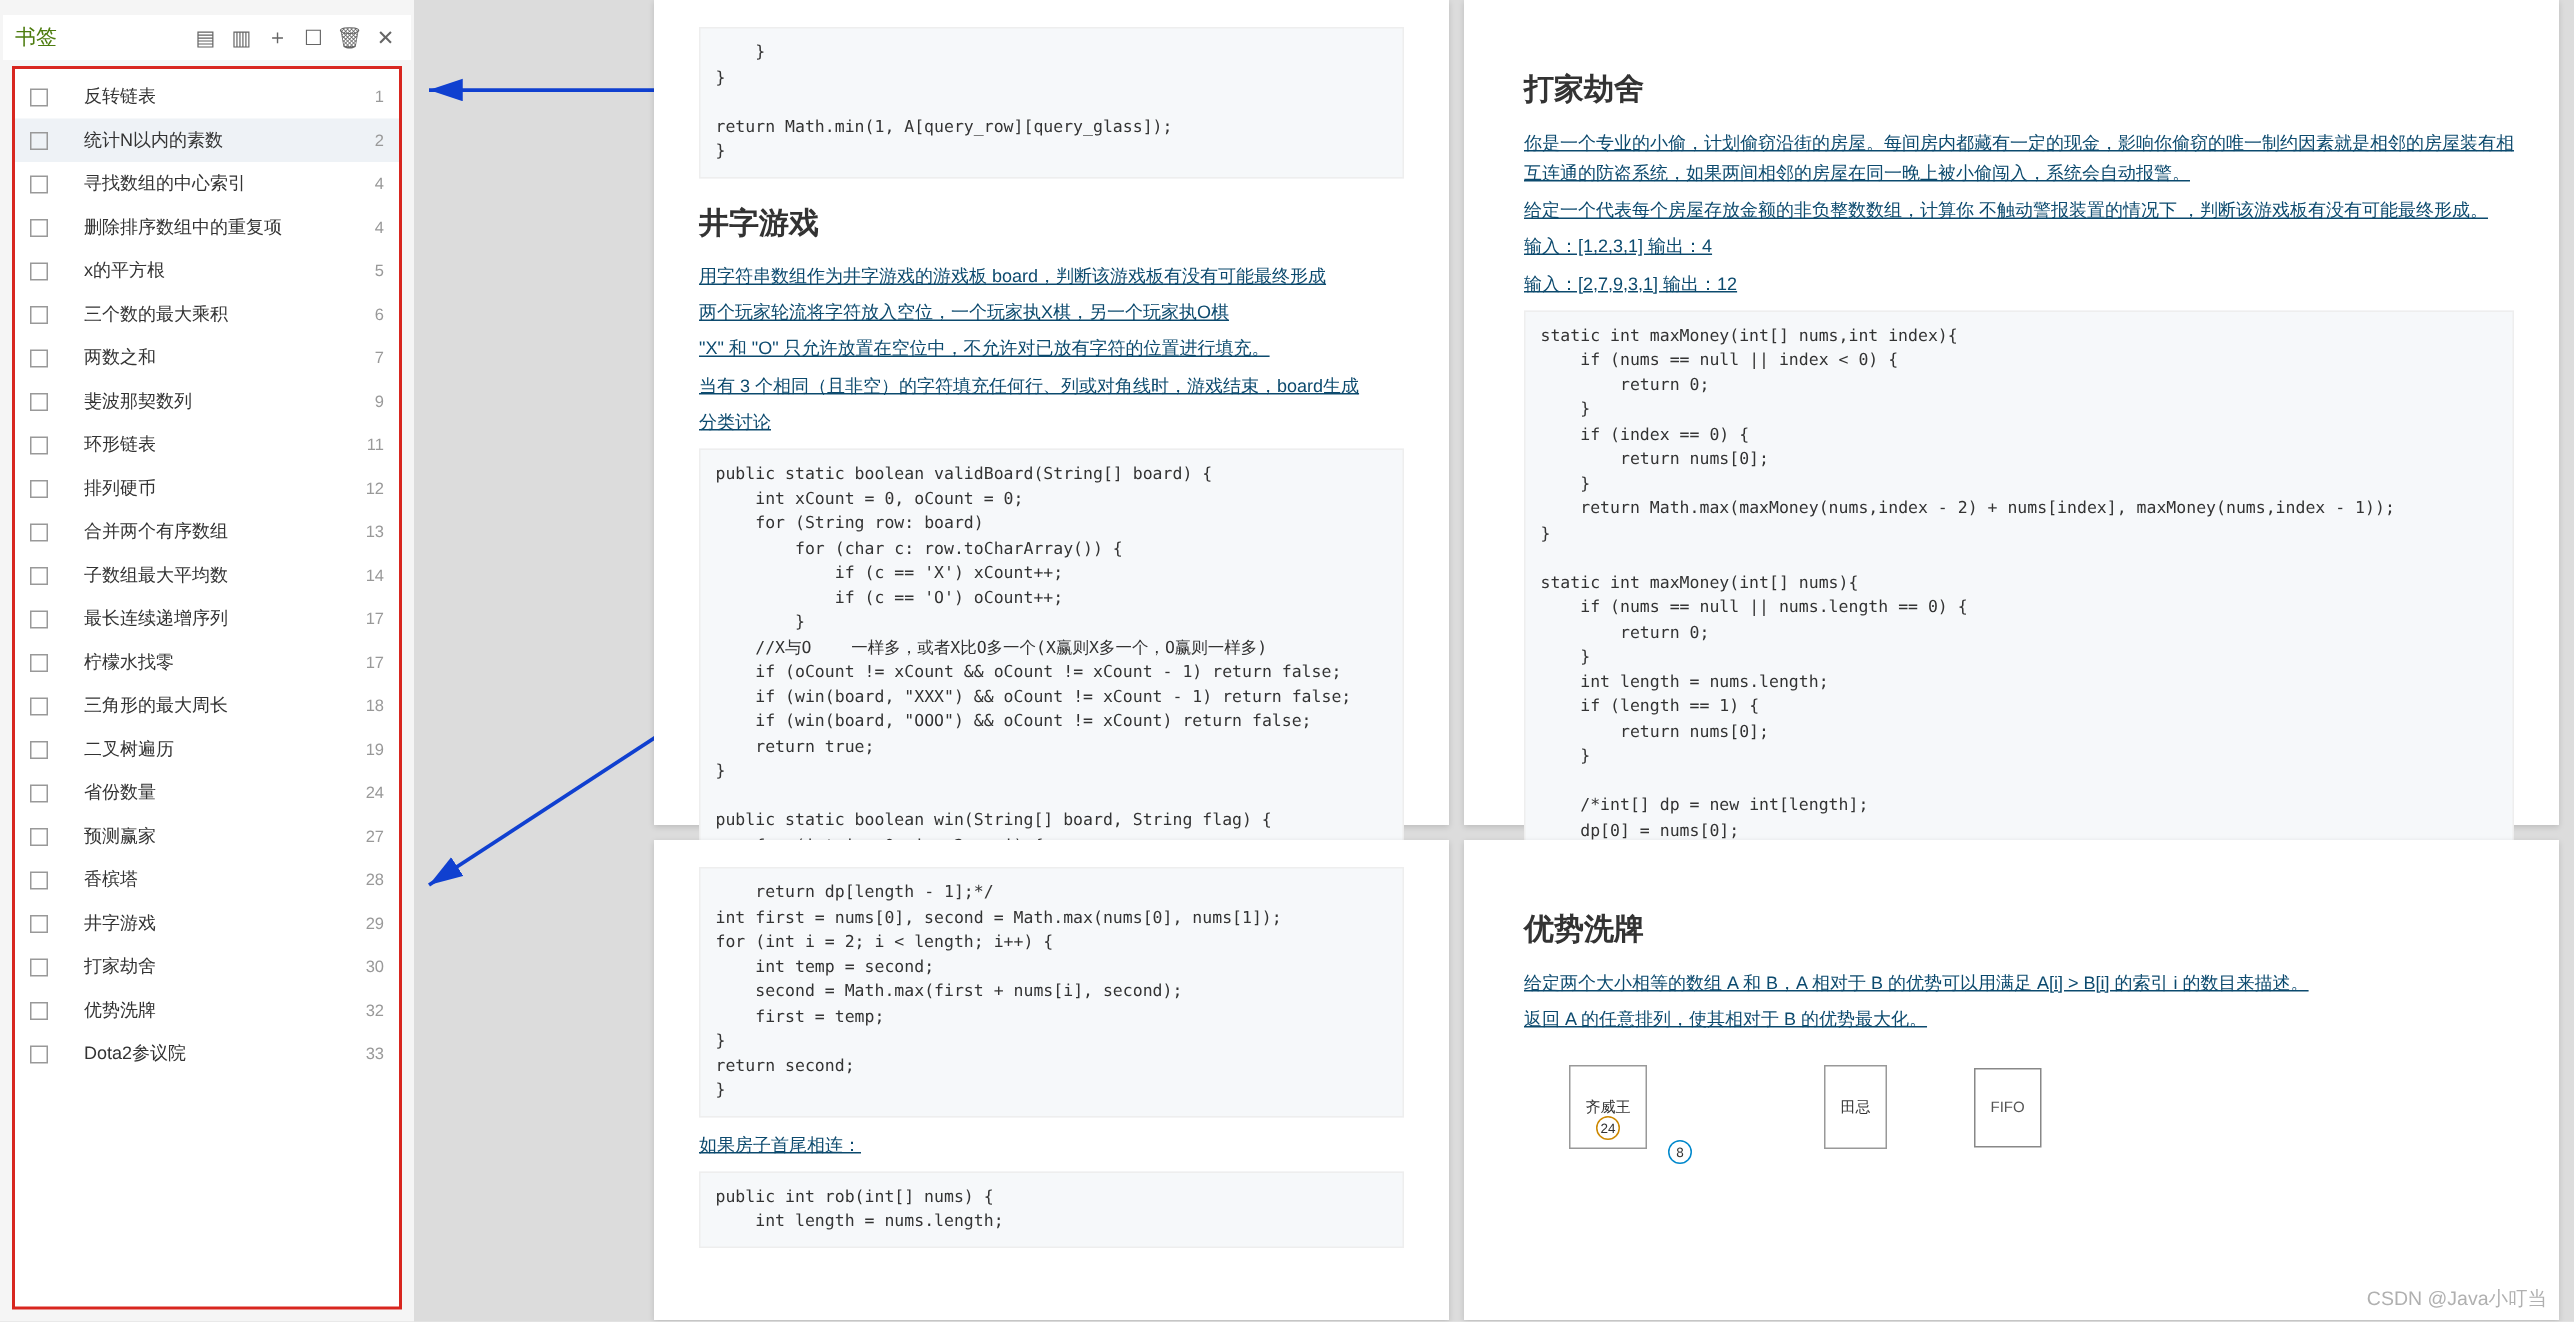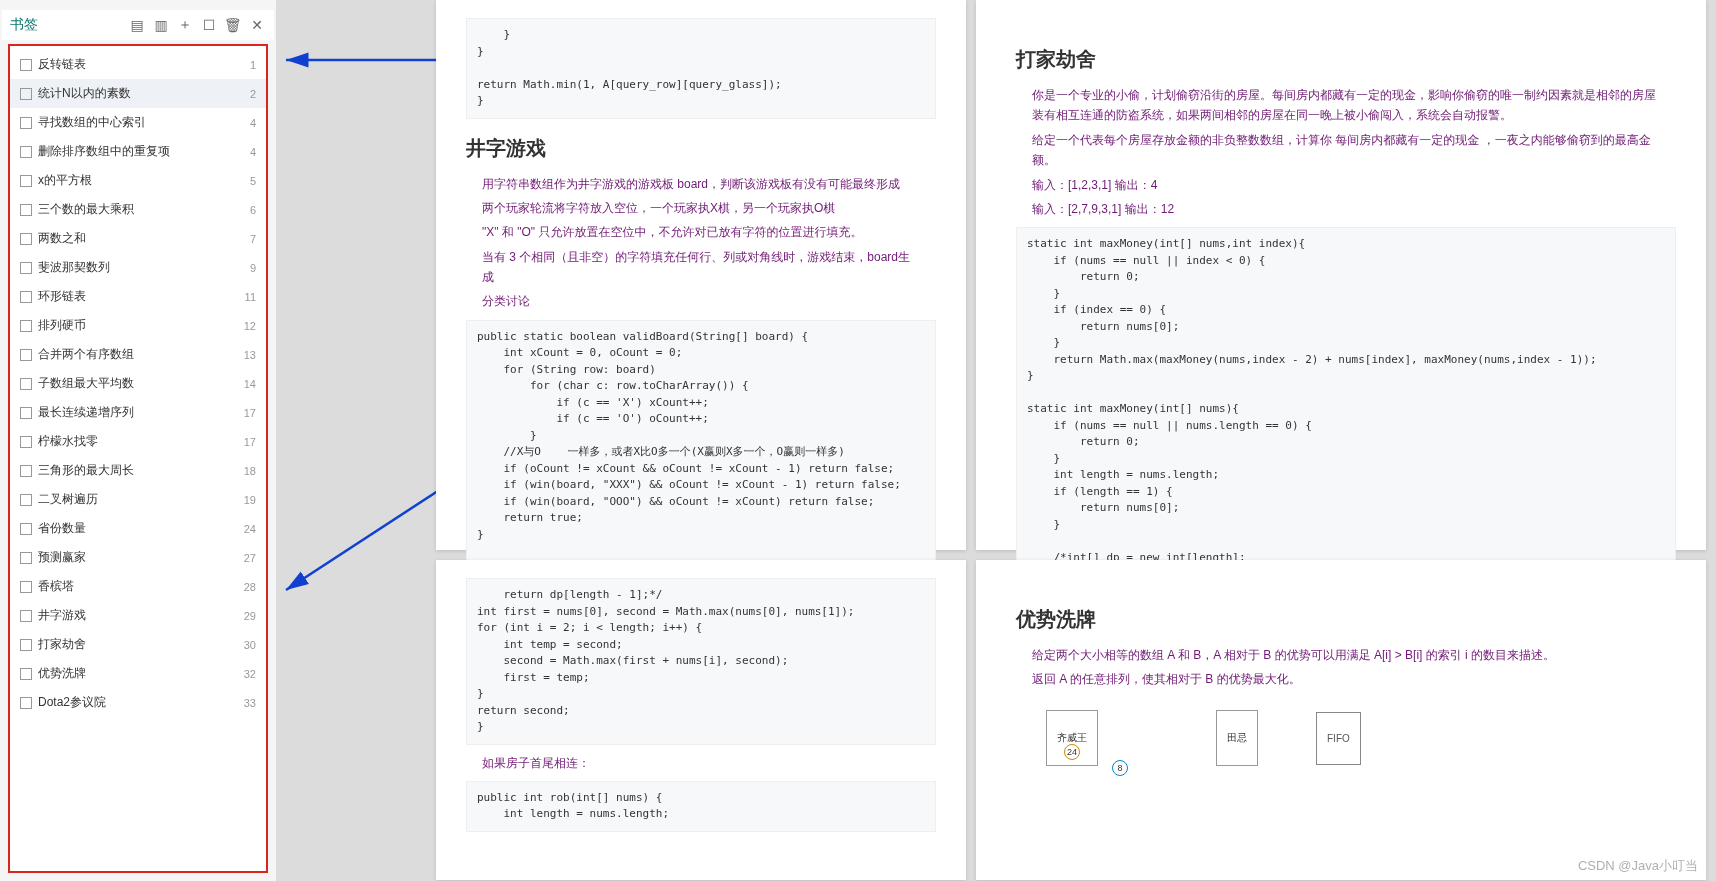--- a/index.html
+++ b/index.html
@@ -2,42 +2,42 @@
 <html><head>
 <meta charset="utf-8">
 <style>
 * { box-sizing: border-box; margin: 0; padding: 0; }
 body { font-family: "Microsoft YaHei", Arial, sans-serif; font-size: 12px; background: #f5f5f5; color: #333; overflow: hidden; }
 .app { display: flex; width: 1716px; height: 881px; position: relative; }
 
 
 .sidebar { width: 260px; background: #fff; border: 2px solid #d8261f; position: relative; margin: 44px 8px 8px 8px; }
 .sidebar-header { position: absolute; top: -36px; left: -8px; right: -8px; display: flex; align-items: center; justify-content: space-between; padding: 6px 8px; background: #fff; }
-.sidebar-title { font-size: 14px; color: #0f766e; }
+.sidebar-title { font-size: 14px; color: #4d7c0f; }
 .toolbar-icons { display: flex; gap: 6px; }
 .toolbar-icons span { width: 18px; height: 18px; display: inline-flex; align-items: center; justify-content: center; color: #666; cursor: pointer; font-size: 14px; }
 .bm-list { padding: 4px 0; }
 .bm-item { display: flex; align-items: center; justify-content: space-between; padding: 6px 10px; cursor: pointer; font-size: 12px; color: #333; }
 .bm-item:hover, .bm-item.sel { background: #eef2f6; }
-.bm-left { display: flex; align-items: center; gap: 6px; }
+.bm-left { display: flex; align-items: center; gap: 24px; }
 .bm-icon { width: 12px; height: 12px; border: 1px solid #999; display: inline-block; }
 .bm-page { color: #999; font-size: 11px; }
 
 
 .content { flex: 1; position: relative; background: #dcdcdc; overflow: hidden; }
 .page { position: absolute; background: #fff; box-shadow: 0 1px 4px rgba(0,0,0,0.15); }
 .page1 { left: 160px; top: 0; width: 530px; height: 550px; padding: 10px 30px 10px 30px; }
 .page2 { left: 700px; top: 0; width: 730px; height: 550px; padding: 30px 30px 10px 40px; }
 .page3 { left: 160px; top: 560px; width: 530px; height: 320px; padding: 10px 30px; }
 .page4 { left: 700px; top: 560px; width: 730px; height: 320px; padding: 30px 30px 10px 40px; }
 
 .code { background: #f6f8fa; border: 1px solid #eee; padding: 8px 10px; font-family: Consolas, monospace; font-size: 11px; line-height: 1.5; white-space: pre-wrap; color: #333; margin: 8px 0; overflow: hidden; }
 
 h2.title { font-size: 20px; font-weight: bold; margin: 16px 0 12px; }
-.desc { font-size: 12px; line-height: 1.7; color: #701a75; margin: 4px 16px; }
+.desc { font-size: 12px; line-height: 1.7; color: #0c4a6e; margin: 4px 0; text-decoration: underline; }
 
 
 .arrow { position: absolute; pointer-events: none; }
 
 
 .watermark { position: absolute; right: 18px; bottom: 6px; font-size: 13px; color: #b0b0b0; font-family: Arial, sans-serif; }
 
 
 .diag { position: relative; height: 80px; margin-top: 20px; }
 .dbox { position: absolute; border: 1px solid #999; padding: 20px 10px; font-size: 10px; background: #fff; }
@@ -282,21 +282,21 @@
         //纵向3连
         if (flag.equals("" + board[i].charAt(0) + board[i].charAt(1) + board[i].charAt(2)))
             return true;
         //横向3连</span></div>
     </div>
 
     <div class="page page2">
       <h2 class="title">打家劫舍</h2>
       <div id="p2desc">
           <p class="desc">你是一个专业的小偷，计划偷窃沿街的房屋。每间房内都藏有一定的现金，影响你偷窃的唯一制约因素就是相邻的房屋装有相互连通的防盗系统，如果两间相邻的房屋在同一晚上被小偷闯入，系统会自动报警。</p>
-          <p class="desc">给定一个代表每个房屋存放金额的非负整数数组，计算你 每间房内都藏有一定的现金 ，一夜之内能够偷窃到的最高金额。</p>
+          <p class="desc">给定一个代表每个房屋存放金额的非负整数数组，计算你 不触动警报装置的情况下 ，判断该游戏板有没有可能最终形成。</p>
         </div>
       <p class="desc">输入：[1,2,3,1]    输出：4</p>
       <p class="desc">输入：[2,7,9,3,1]    输出：12</p>
       <div class="code"><span>static int maxMoney(int[] nums,int index){
     if (nums == null || index &lt; 0) {
         return 0;
     }
     if (index == 0) {
         return nums[0];
     }

